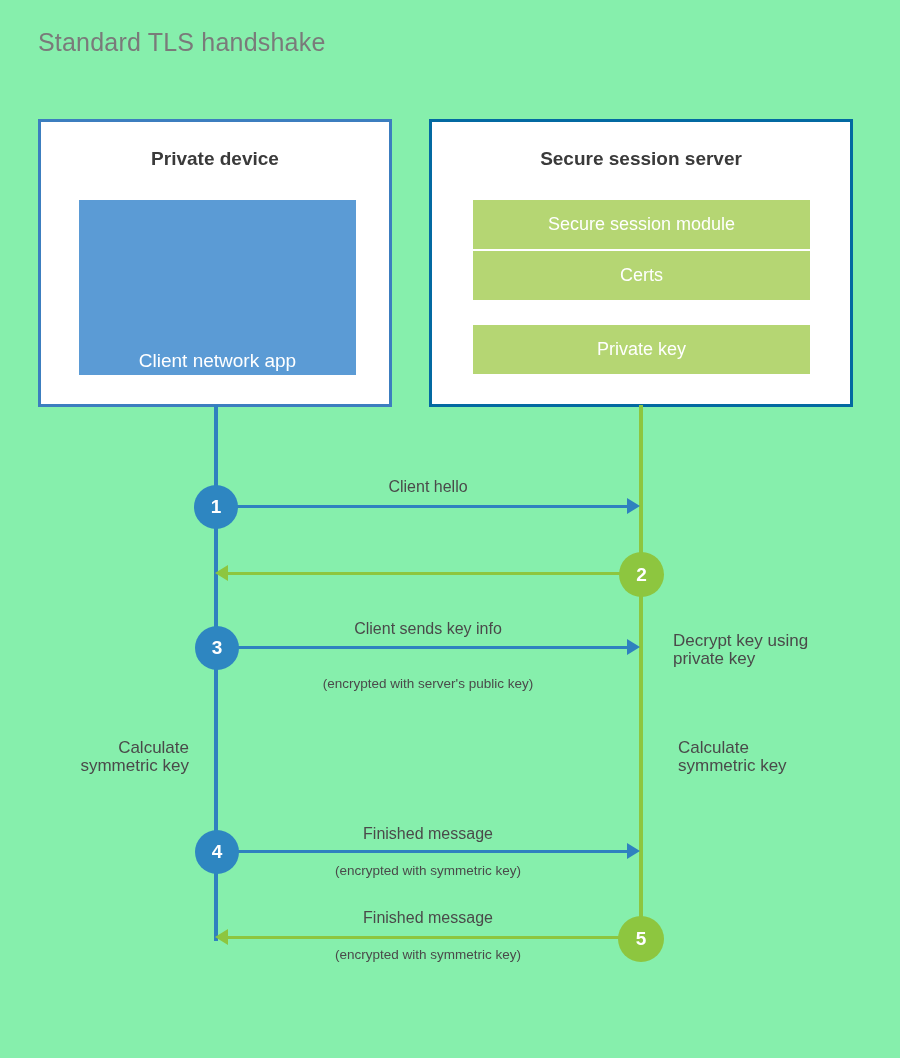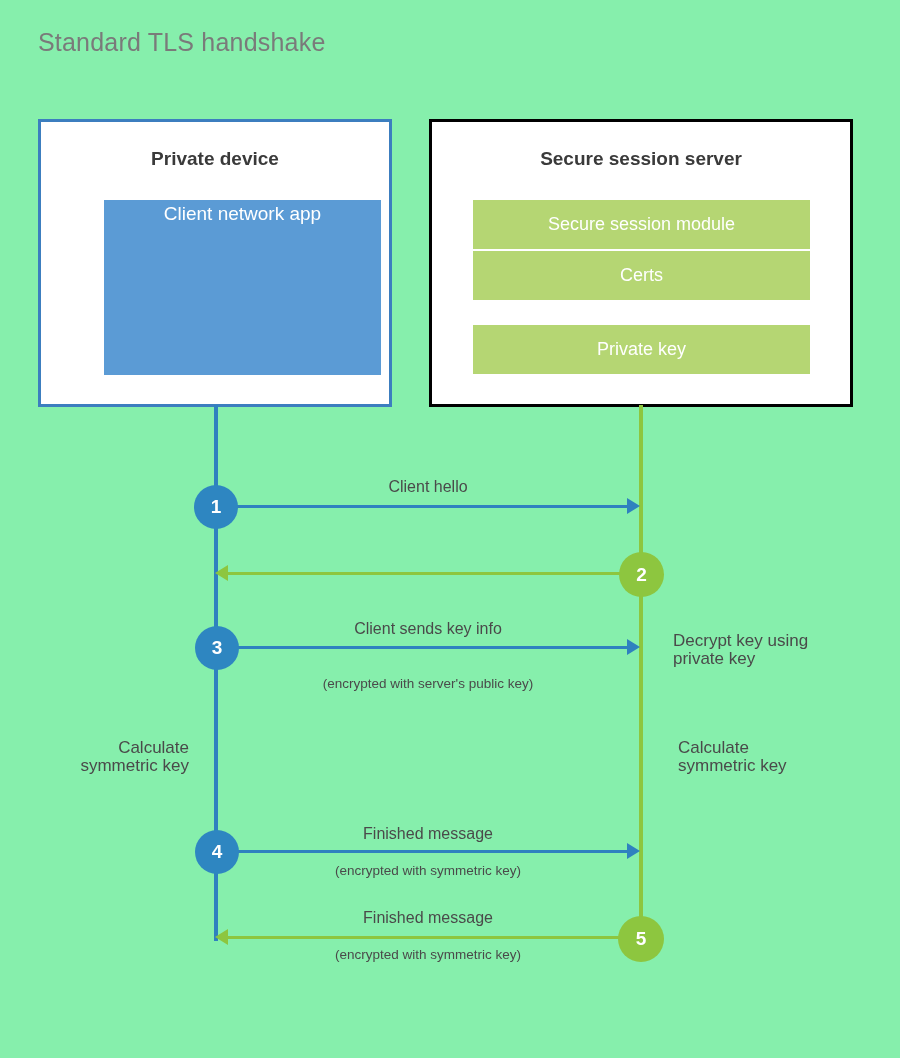--- a/index.html
+++ b/index.html
@@ -43,21 +43,21 @@
     top: 119px;
     width: 354px;
     height: 288px;
     border: 3px solid #3c7ebf;
   }
   #server-box {
     left: 429px;
     top: 119px;
     width: 424px;
     height: 288px;
-    border: 3px solid #000000;
+    border: 3px solid #0369a1;
   }
   .box-title {
     position: absolute;
     left: 0;
     right: 0;
     top: 26px;
     text-align: center;
     font-size: 19px;
     font-weight: bold;
     color: #3a3a3a;
@@ -65,23 +65,22 @@
 
   
   #client-app-block {
     position: absolute;
     left: 38px;
     top: 78px;
     width: 277px;
     height: 175px;
     background: #5b9bd5;
     display: flex;
-    align-items: flex-start;
+    align-items: flex-end;
     justify-content: center;
-    margin-left: 25px;
   }
   #client-app-block .block-label {
     color: #ffffff;
     font-size: 19px;
     line-height: 28px;
     text-align: center;
     max-width: 190px;
   }
 
   

